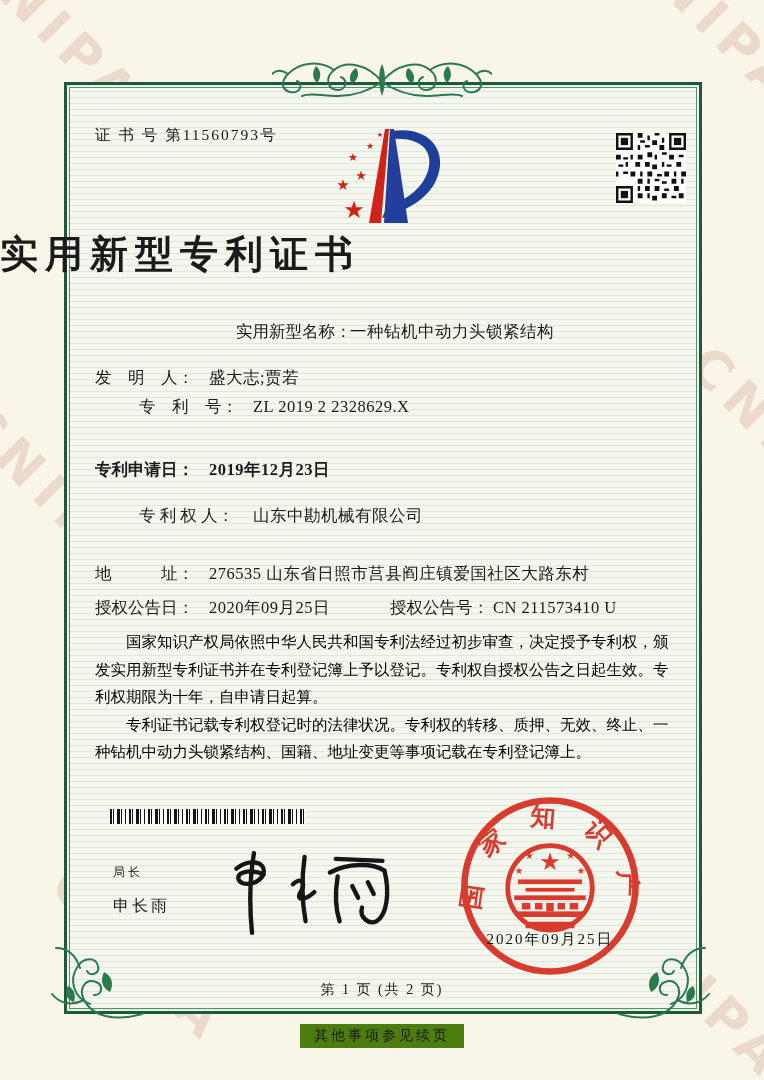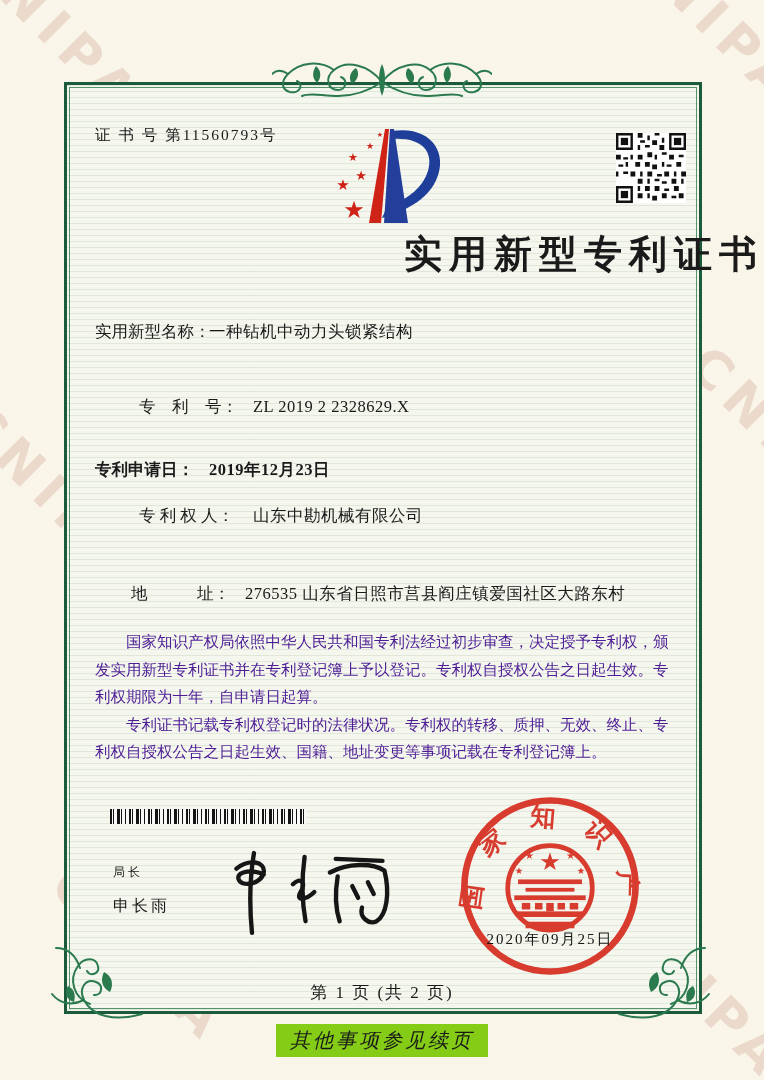--- a/index.html
+++ b/index.html
@@ -25,50 +25,50 @@
   }
   .frame::after{
     content:""; position:absolute; inset:2px; border:1px solid #57926f;
   }
   .orn{position:absolute; z-index:4;}
   .content{position:absolute; inset:0; z-index:5;}
   .cert-no{position:absolute; left:95px; top:125px; font-size:15.5px; letter-spacing:2px;}
   .logo{position:absolute; left:330px; top:124px; width:122px; height:106px;}
   .qr{position:absolute; left:616px; top:133px; width:70px; height:70px;}
   .title{
-    position:absolute; left:0; right:0; top:229px; text-align:right;
+    position:absolute; left:0; right:0; top:229px; text-align:left;
     font-size:38px; font-weight:bold; letter-spacing:7px;
   }
   .row{position:absolute; left:95px; width:600px; white-space:nowrap; font-size:16.5px;}
   .row .lbl{display:inline-block; width:114px; white-space:pre;}
   .row .val{letter-spacing:0.5px;}
   .pair2{position:absolute; left:295px; top:0;}
   .pair2 .lbl{width:auto; margin-right:4px;}
-  .paras{position:absolute; left:95px; top:628px; width:588px; font-size:15.5px; line-height:1.78; color:#4c1d95;}
+  .paras{position:absolute; left:95px; top:628px; width:588px; font-size:15.5px; line-height:1.78; color:#000000;}
   .paras p{margin:0; text-indent:2em;}
   .barcode{
     position:absolute; left:110px; top:809px; width:196px; height:15px;
     background:repeating-linear-gradient(90deg,
       #141414 0 2px,#f8f8f6 2px 3px,#141414 3px 4px,#f8f8f6 4px 7px,
       #141414 7px 10px,#f8f8f6 10px 11px,#141414 11px 12px,#f8f8f6 12px 15px,
       #141414 15px 16px,#f8f8f6 16px 19px);
   }
   .signer-title{position:absolute; left:113px; top:864px; font-size:12px; letter-spacing:3px;}
   .signer-name{position:absolute; left:113px; top:896px; font-size:16px; letter-spacing:3px;}
   .signature{position:absolute; left:215px; top:842px; width:185px; height:100px;}
   .seal{position:absolute; left:456px; top:792px; width:188px; height:188px; opacity:0.93;}
   .seal-date{
     position:absolute; left:462px; top:930px; width:176px; text-align:center;
     font-size:15px; letter-spacing:2px; color:#141414; z-index:6;
   }
-  .page-no{position:absolute; left:0; right:0; top:981px; text-align:center; font-size:17px; letter-spacing:2px;}
+  .page-no{position:absolute; left:0; right:0; top:981px; text-align:center; font-size:14px; letter-spacing:2px;}
   .continuation{
     position:absolute; left:50%; top:1024px; transform:translateX(-50%);
-    font-size:20px; letter-spacing:3px; background:#84cc16; padding:3px 14px;
-    z-index:6; white-space:nowrap;font-style:italic;
+    font-size:14px; letter-spacing:3px; background:#4d7c0f; padding:3px 14px;
+    z-index:6; white-space:nowrap;
   }
 </style>
 </head>
 <body>
 
 <div class="page">
 
   <div class="wm" style="left:-58px; top:-2px;">CNIPA</div>
   <div class="wm" style="left:600px; top:-12px;">CNIPA</div>
   <div class="wm" style="left:455px; top:318px;">CNIPA</div>
@@ -140,39 +140,48 @@
         <path d="M22 0h7v7h-7z M23 1v5h5v-5z" fill-rule="evenodd"></path>
         <rect x="24" y="2" width="3" height="3"></rect>
         <path d="M0 22h7v7h-7z M1 23v5h5v-5z" fill-rule="evenodd"></path>
         <rect x="2" y="24" width="3" height="3"></rect>
         <path d="M9 0h2v2h-2z M13 1h1v2h-1z M16 0h2v1h-2z M19 2h1v2h-1z M10 3h2v1h-2z M15 3h2v2h-2z M9 5h1v2h-1z M12 5h2v1h-2z M18 5h2v2h-2z M0 9h2v2h-2z M3 10h2v1h-2z M6 9h1v2h-1z M9 9h2v2h-2z M13 8h2v2h-2z M16 9h1v2h-1z M19 8h2v1h-2z M22 9h2v2h-2z M26 9h2v1h-2z M1 13h2v1h-2z M4 12h1v2h-1z M8 12h2v2h-2z M12 12h2v2h-2z M15 13h2v2h-2z M19 12h1v2h-1z M21 13h2v1h-2z M25 12h2v2h-2z M0 16h1v2h-1z M3 16h2v1h-2z M6 16h2v2h-2z M10 16h1v2h-1z M13 16h2v2h-2z M17 17h2v1h-2z M20 16h2v2h-2z M24 16h1v2h-1z M27 16h2v2h-2z M9 19h2v2h-2z M13 19h1v2h-1z M16 19h2v1h-2z M19 20h2v1h-2z M23 19h2v2h-2z M27 19h1v2h-1z M9 22h1v2h-1z M12 22h2v2h-2z M16 22h2v2h-2z M20 23h2v1h-2z M24 22h2v2h-2z M9 25h2v2h-2z M13 25h1v2h-1z M15 26h2v2h-2z M19 25h2v2h-2z M23 26h2v1h-2z M26 25h2v2h-2z"></path>
       </g>
     </svg>
 
     <div class="title">实用新型专利证书</div>
 
-    <div class="row" style="top:321px;">
+    <div class="row" style="top:321px;text-align:center;">
       <span class="lbl">实用新型名称：</span><span class="val">一种钻机中动力头锁紧结构</span>
+    </div>
+    <div class="row" style="top:367px;">
+      <span class="lbl">发　明　人：</span><span class="val">盛大志;贾若</span>
     </div>
     <div class="row" style="top:396px;margin-left:44px;">
       <span class="lbl">专　利　号：</span><span class="val">ZL 2019 2 2328629.X</span>
     </div>
     <div class="row" style="top:459px;font-weight:bold;">
       <span class="lbl">专利申请日：</span><span class="val">2019年12月23日</span>
     </div>
     <div class="row" style="top:505px;margin-left:44px;">
       <span class="lbl">专 利 权 人：</span><span class="val">山东中勘机械有限公司</span>
     </div>
-    <div class="row" style="top:583px;margin-left:36px;">
+    <div class="row" style="top:563px;">
       <span class="lbl">地　　　址：</span><span class="val">276535 山东省日照市莒县阎庄镇爱国社区大路东村</span>
+    </div>
+    <div class="row" style="top:597px;">
+      <span class="lbl">授权公告日：</span><span class="val">2020年09月25日</span>
+      <span class="pair2">
+        <span class="lbl">授权公告号：</span><span class="val">CN 211573410 U</span>
+      </span>
     </div>
 
     <div class="paras">
       <p>国家知识产权局依照中华人民共和国专利法经过初步审查，决定授予专利权，颁发实用新型专利证书并在专利登记簿上予以登记。专利权自授权公告之日起生效。专利权期限为十年，自申请日起算。</p>
-      <p>专利证书记载专利权登记时的法律状况。专利权的转移、质押、无效、终止、专利权自授权公告之日起生效、国籍、地址变更等事项记载在专利登记簿上。</p>
+      <p>专利证书记载专利权登记时的法律状况。专利权的转移、质押、无效、终止、一种钻机中动力头锁紧结构、国籍、地址变更等事项记载在专利登记簿上。</p>
     </div>
 
     <div class="barcode"></div>
 
     <div class="signer-title">局长</div>
     <div class="signer-name">申长雨</div>
 
     <svg class="signature" viewBox="0 0 190 100">
       <g fill="none" stroke="#161616" stroke-width="4.5" stroke-linecap="round">
         <path d="M40 10 C36 34 35 62 38 92"></path>

